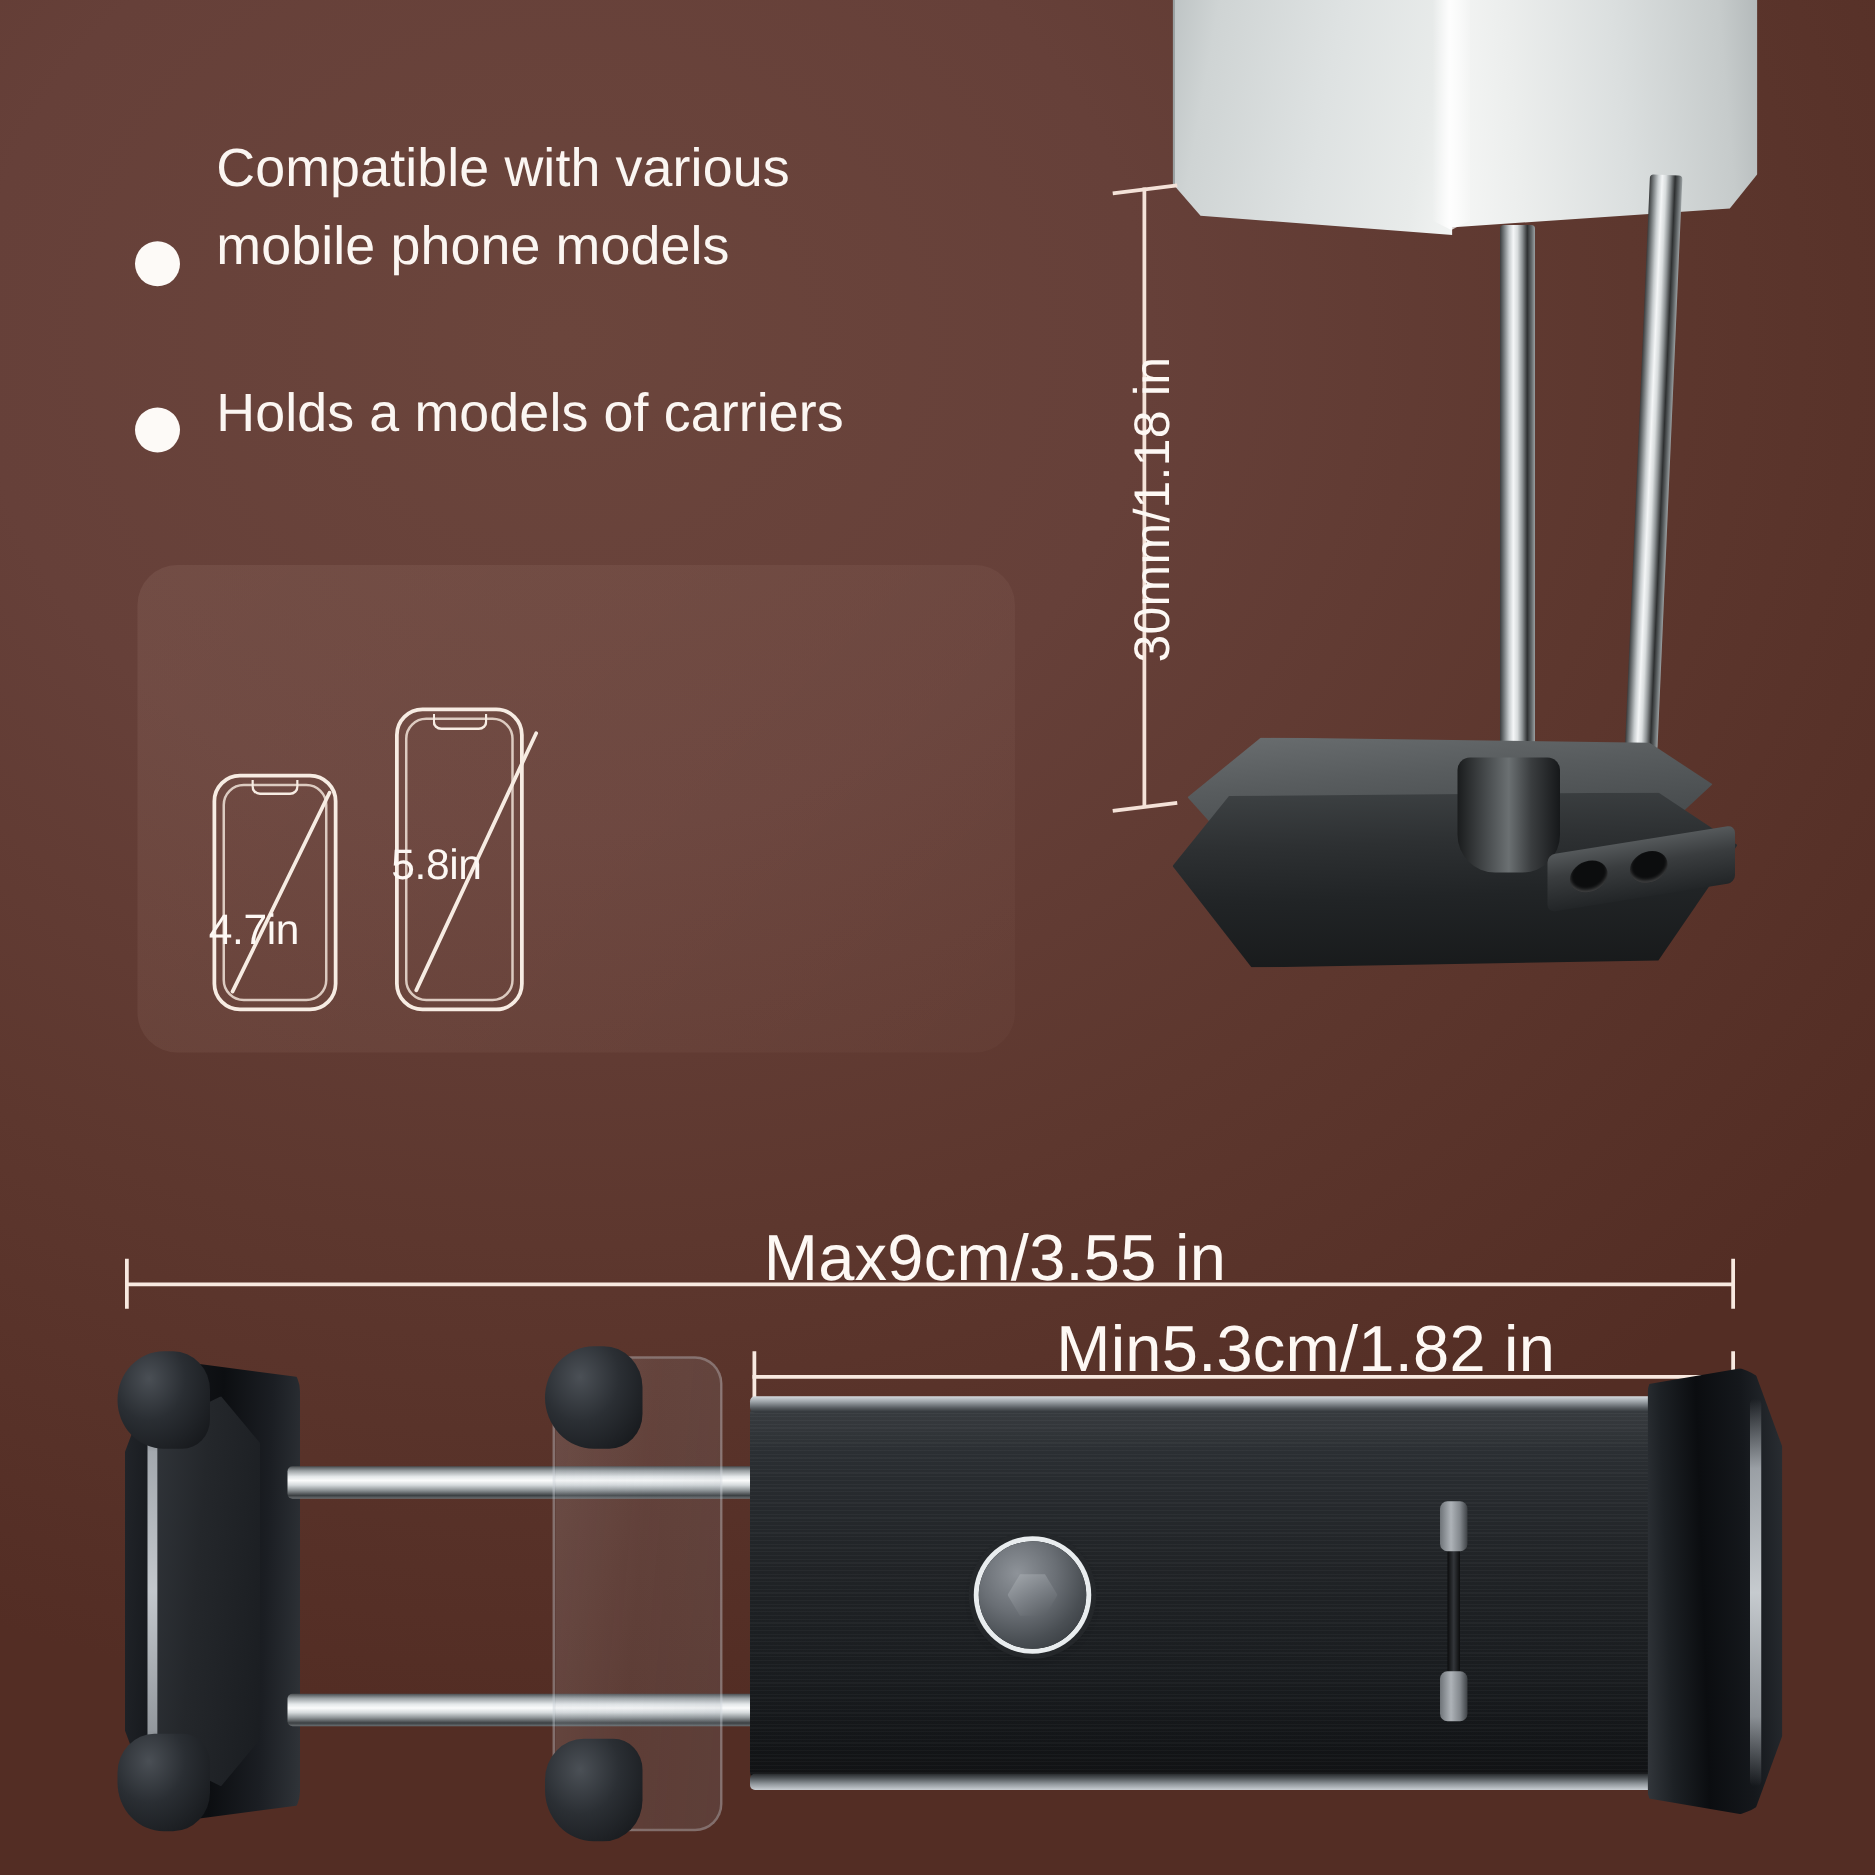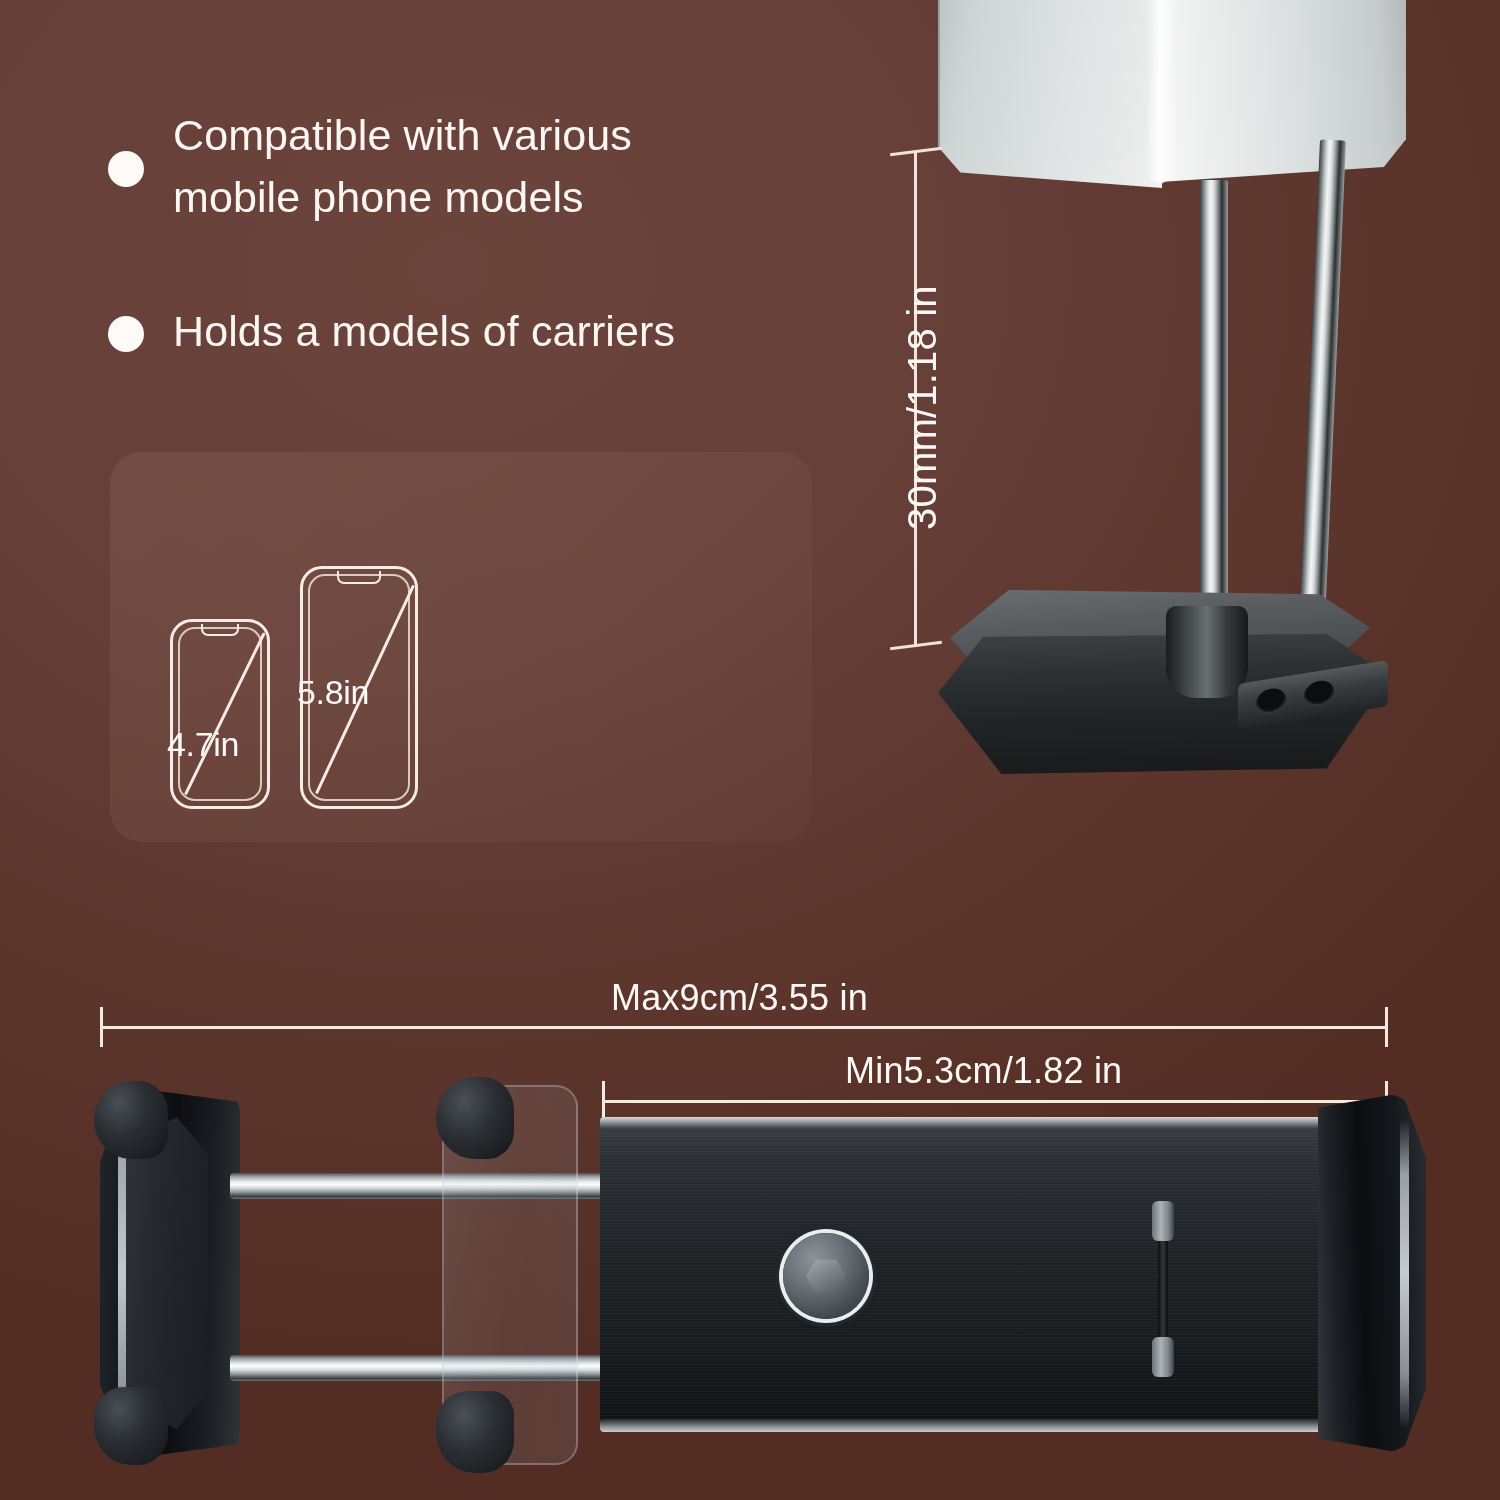--- a/index.html
+++ b/index.html
@@ -16,21 +16,21 @@
     background:
       radial-gradient(ellipse 1300px 1100px at 30% 18%, #6b453c 0%, #664039 36%, #5d372e 66%, #532d24 100%),
       #5d372e;
     -webkit-font-smoothing: antialiased;
   }
 
   
   .feature {
     position: absolute;
     display: flex;
-    align-items: center;
+    align-items: flex-end;
   }
   .bullet-dot {
     width: 36px; height: 36px;
     border-radius: 50%;
     background: #fdfaf7;
     flex: 0 0 auto;
     margin-top: 6px;
   }
   .feature-text {
     color: #fbf6f2;
@@ -198,21 +198,21 @@
     width: 3px; height: 40px;
   }
   .dim-cap-v {
     position: absolute;
     background: #f4e2d8;
     width: 52px; height: 3px;
   }
   .dim-label {
     position: absolute;
     color: #fdf8f4;
-    font-size: 36px;
+    font-size: 52px;
     white-space: nowrap;
     letter-spacing: 0.2px;
   }
   .dim-label.vertical {
     transform-origin: 0 0;
     transform: rotate(-90deg);
     font-size: 40px;
   }
 
   
@@ -358,21 +358,21 @@
 
   <div id="phone-panel">
 
     <div class="phone" style="left:60px; bottom:33px; width:100px; height:190px;">
       <div class="inner-edge"></div>
       <div class="notch" style="width:34px; height:10px;"></div>
       <div class="diagonal" style="left:11px; top:172px; width:180px; transform:rotate(-64deg);"></div>
       <div class="size-label" style="left:-6px; bottom:42px;">4.7in</div>
     </div>
 
-    <div class="phone" style="left:190px; bottom:33px; width:118px; height:243px;">
+    <div class="phone" style="left:206px; bottom:33px; width:103px; height:243px;">
       <div class="inner-edge"></div>
       <div class="notch" style="width:40px; height:11px;"></div>
       <div class="diagonal" style="left:12px; top:224px; width:230px; transform:rotate(-65deg);"></div>
       <div class="size-label" style="left:-6px; bottom:94px;">5.8in</div>
     </div>
 
 
   </div>
 
   <div id="mount">

